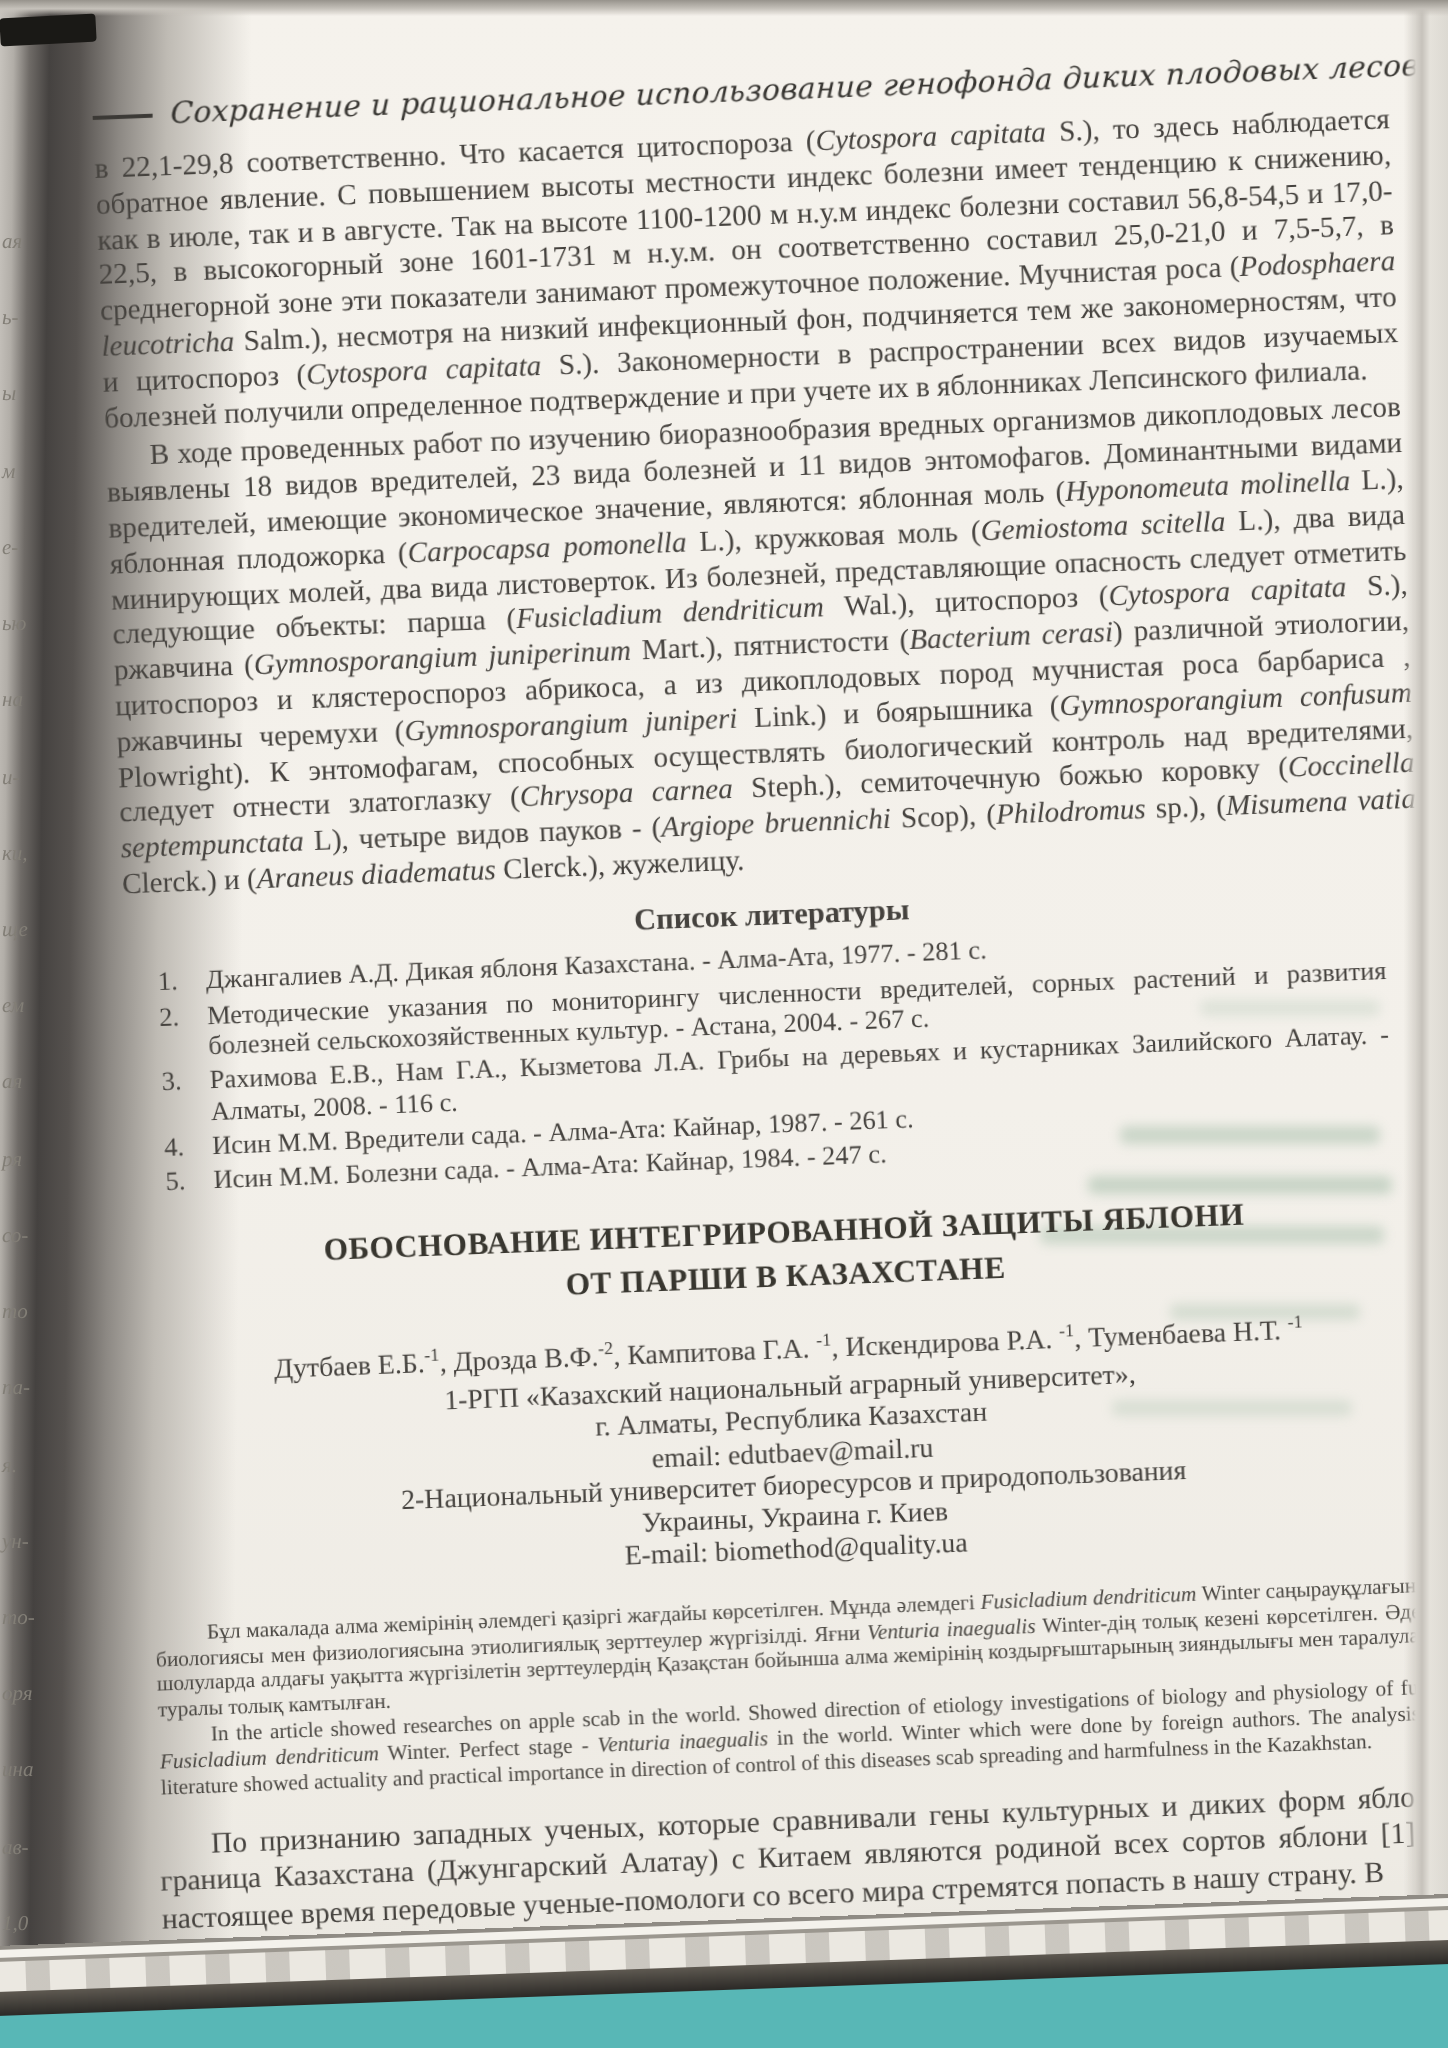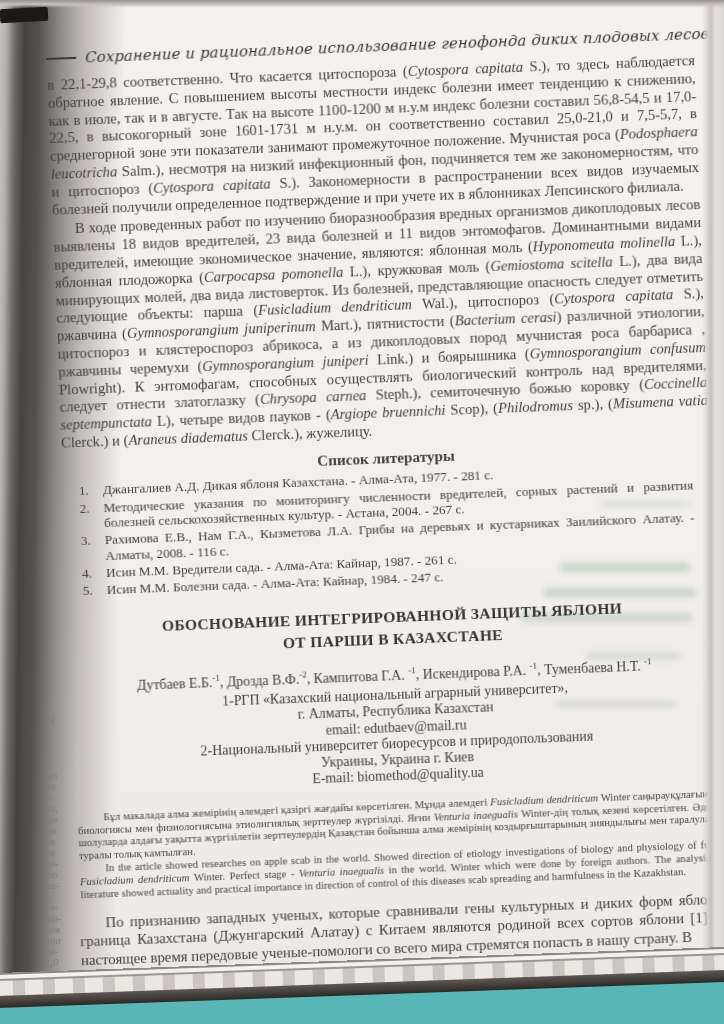--- a/index.html
+++ b/index.html
@@ -25,22 +25,22 @@
   
   .gutter-shadow{
     position:absolute;left:0;top:0;bottom:0;width:132px;z-index:2;
     background:linear-gradient(90deg,
       #c8c4be 0px,#b2aea8 7px,#6f6b67 15px,#454240 25px,
       #56524f 40px,#8c8883 60px,#bfbbb4 84px,rgba(243,240,234,0) 126px);
     transform:rotate(.6deg);transform-origin:50% 0;
   }
   .gutter-frags{
     position:absolute;left:1px;top:116px;bottom:40px;width:16px;z-index:3;
-    display:flex;flex-direction:column;justify-content:flex-end;
-    font:italic 10.5px "Liberation Serif",serif;color:#827e76;margin-left:44px;
+    display:flex;flex-direction:column;justify-content:space-between;
+    font:italic 10.5px "Liberation Serif",serif;color:#827e76;
   }
   .gutter-frag{white-space:nowrap;}
   
   .right-edge{
     position:absolute;top:0;right:0;bottom:40px;width:22px;z-index:5;
     background:linear-gradient(90deg,rgba(0,0,0,0) 0,#d7d3cc 6px,#c6c2bb 9px,#e5e2db 13px,#dcd9d2 22px);
   }
   
   .smudge{position:absolute;filter:blur(3px);border-radius:3px;z-index:1;background:#93b29b;}
   

